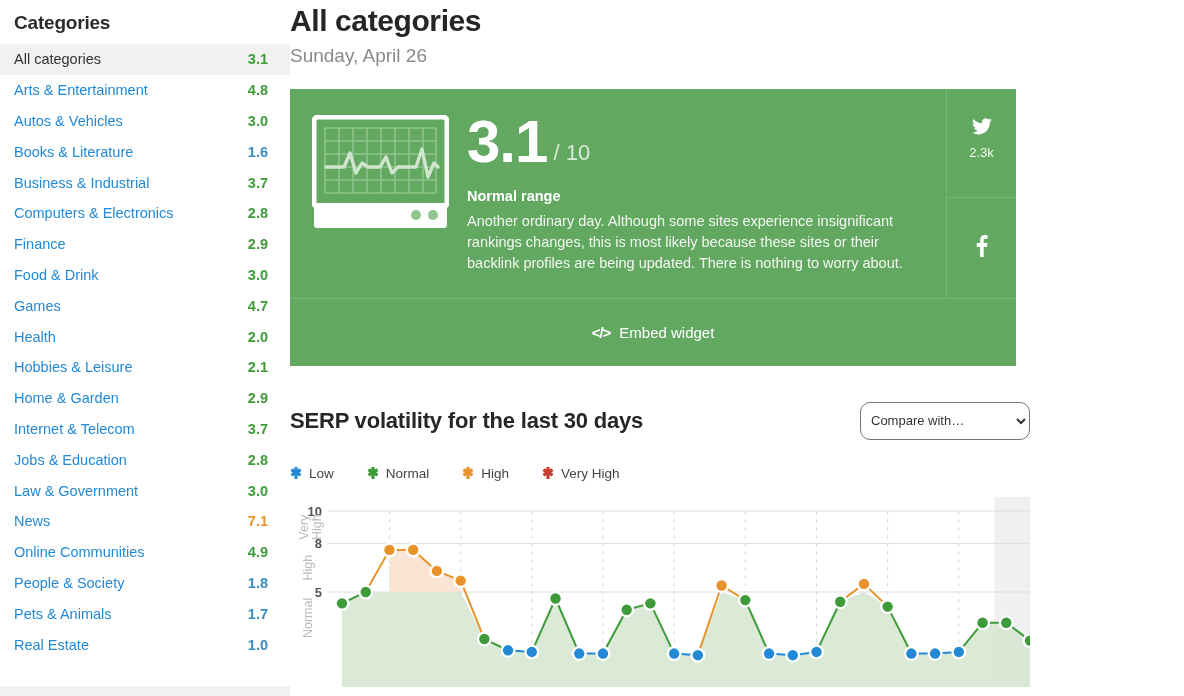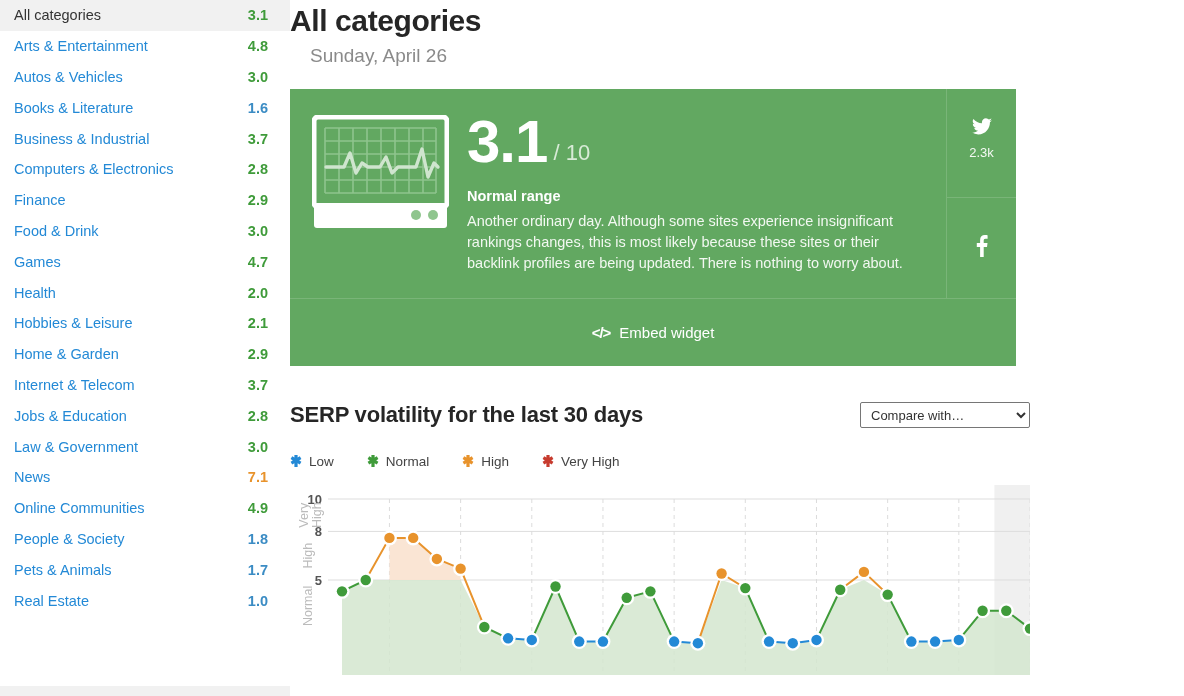--- a/index.html
+++ b/index.html
@@ -37,21 +37,21 @@
     background: #f1f1f1;
   }
 
   
   .main { flex: 1; padding: 0 60px 0 0; position: relative; }
   .page-title {
     font-size: 30px; font-weight: bold; color: #262626;
     margin: 0; padding: 4px 0 0 0; letter-spacing: -0.4px; line-height: 1.15;
   }
   .page-date {
-    font-size: 19px; color: #8a8a8a; margin: 6px 0 0 0; font-weight: normal; padding-left: 20px;
+    font-size: 19px; color: #8a8a8a; margin: 6px 0 0 0; font-weight: normal;
   }
 
   
   .banner {
     margin-top: 22px; width: 726px; background: #62a861; color: #fff;
     display: grid; grid-template-columns: 1fr 70px; grid-template-rows: auto auto;
   }
   .banner-main { display: flex; padding: 22px 14px 24px 22px; }
   .monitor { width: 137px; flex: 0 0 137px; padding-top: 4px; }
   .banner-body { padding-left: 18px; padding-top: 2px; }
@@ -85,36 +85,37 @@
 
   
   .chart-head {
     display: flex; align-items: center; justify-content: space-between;
     margin-top: 36px; width: 740px;
   }
   .chart-title { font-size: 22px; font-weight: bold; color: #262626; letter-spacing: -0.2px; }
   .compare-select {
     font-family: "Liberation Sans", sans-serif;
     font-size: 13px; color: #333; background: #fff;
-    border: 1px solid #767676; border-radius: 2px;
-    padding: 4px 6px; width: 170px; height: 26px;
+    border: 1px solid #767676; border-radius: 10px;
+    padding: 4px 6px; width: 170px; height: 38px;
   }
   .legend { display: flex; gap: 33px; margin-top: 26px; font-size: 13.5px; color: #444; }
   .legend-item { display: flex; align-items: center; gap: 7px; }
   .legend-marker { width: 12px; height: 12px; }
 
   .chart-wrap { position: relative; margin-top: 16px; width: 740px; height: 190px; }
   .chart-svg { display: block; }
 </style>
 </head>
 <body>
 
 <div class="page">
 
   <aside class="sidebar">
+    <div class="sidebar-title">Categories</div>
     <ul class="cat-list" id="cat-list">
         <li class="cat-item active">
           <span class="cat-name">All categories</span>
           <span class="cat-score score-normal">3.1</span>
         </li>
         <li class="cat-item">
           <span class="cat-name">Arts &amp; Entertainment</span>
           <span class="cat-score score-normal">4.8</span>
         </li>
         <li class="cat-item">

